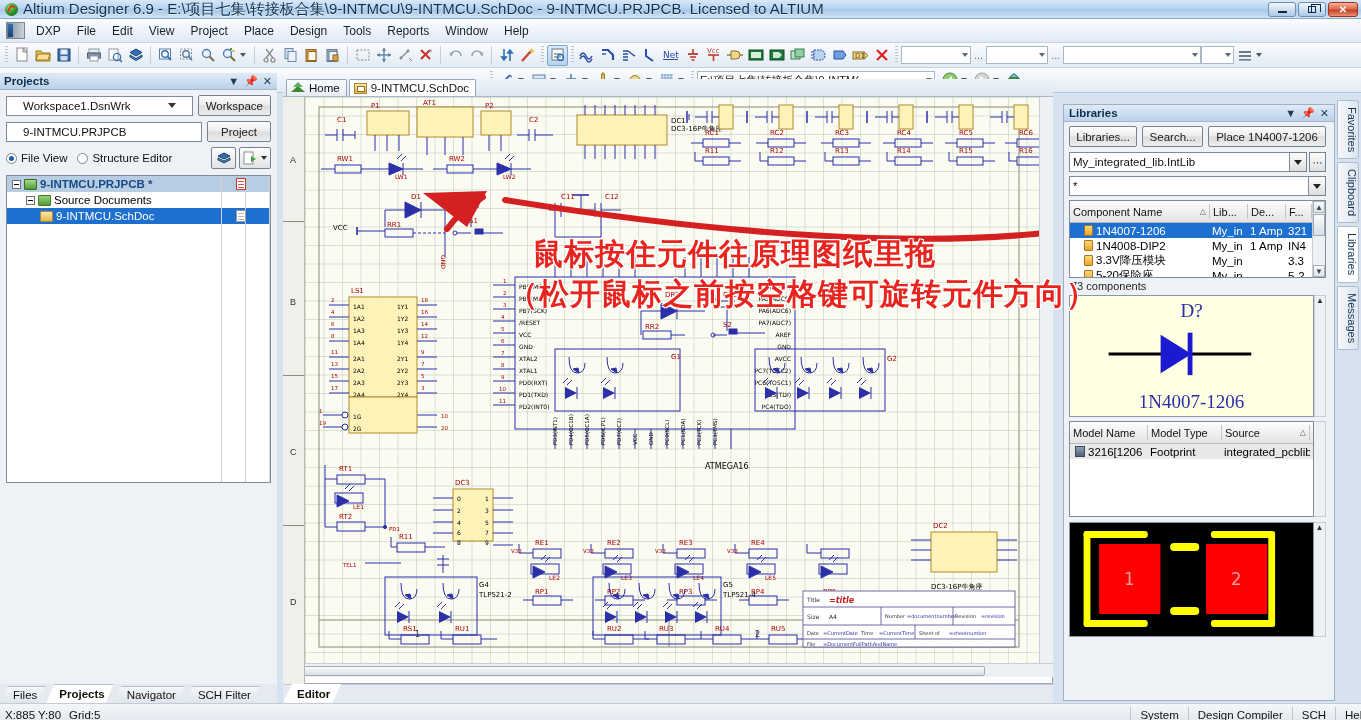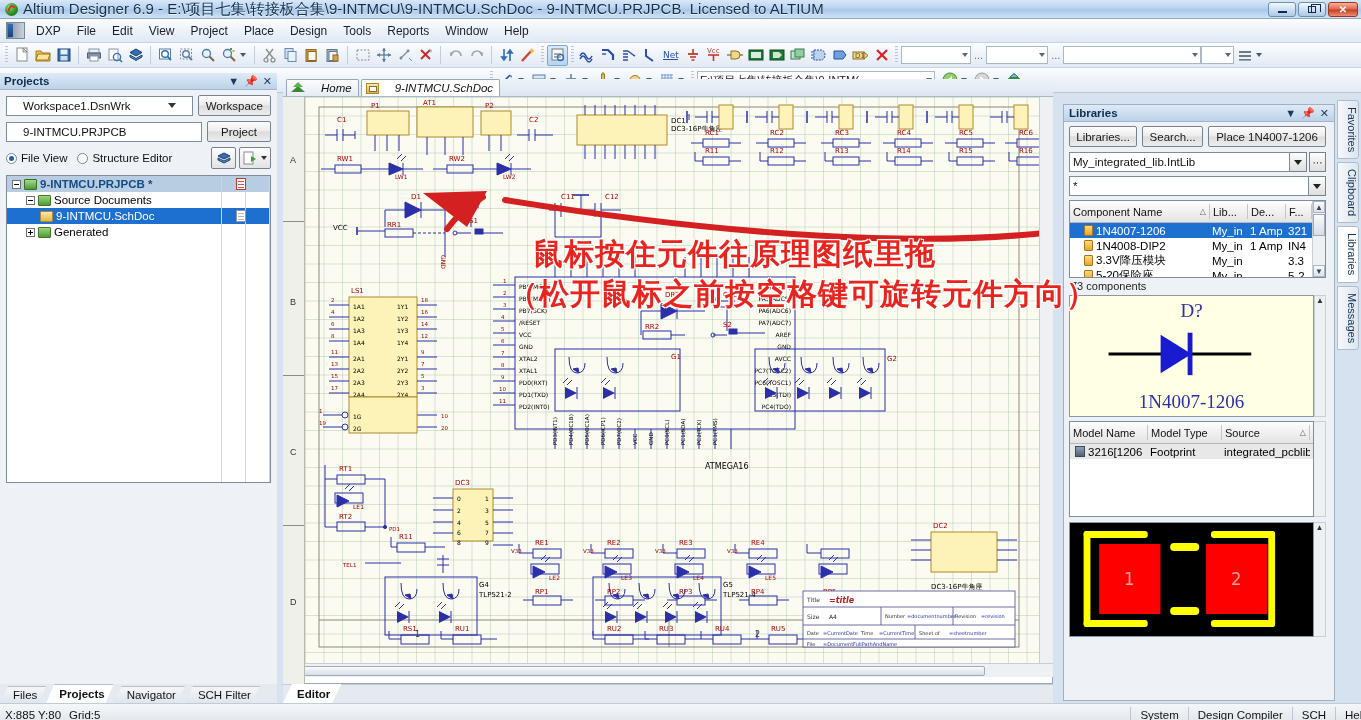--- a/index.html
+++ b/index.html
@@ -191,24 +191,24 @@
   }
 
   
   .doctabs {
     position:absolute; left:283px; top:79px; width:770px; height:18px;
     background: linear-gradient(to bottom,#eef3f9,#dde6f1);
     display:flex; align-items:flex-end; gap:2px; padding-left:3px;
     border-bottom:1px solid #a8b8c8;
   }
   .dtab {
-    height:17px; padding:0 6px 0 4px; display:flex;align-items:center;gap:16px;
+    height:17px; padding:0 6px 0 4px; display:flex;align-items:center;gap:4px;
     border:1px solid #97a8b9; border-bottom:none;
     background: linear-gradient(to bottom,#fbfcfe,#e6ecf4);
-    font-size:11.5px; color:#111; border-radius:2px 2px 0 0;font-style:italic;
+    font-size:11.5px; color:#111; border-radius:2px 2px 0 0;
   }
   .dtab.active { background:#fff; }
   .home-ico{width:14px;height:13px;position:relative;flex:none;}
   .home-ico:before{content:"";position:absolute;left:0;top:4px;width:0;height:0;
     border-left:7px solid transparent;border-right:7px solid transparent;border-bottom:6px solid #3a8a35;}
   .home-ico:after{content:"";position:absolute;left:2px;top:0;width:0;height:0;
     border-left:5px solid transparent;border-right:5px solid transparent;border-bottom:5px solid #5fb04e;}
   .sch-ico{width:13px;height:11px;background:linear-gradient(to bottom,#ffe9a8,#e0b14a);
     border:1px solid #ad8729;position:relative;flex:none;}
   .sch-ico:after{content:"";position:absolute;left:2px;bottom:1px;width:6px;height:4px;background:#fff;border:1px solid #8a6f22;}
@@ -782,25 +782,20 @@
           <span class="exp"></span>
           <span class="ficon folder"></span>
           <span>Source Documents</span>
         </div>
         <div class="tnode sel" style="padding-left:33px;">
           <span class="ficon sch"></span>
           <span>9-INTMCU.SchDoc</span>
           <span class="docicon">
               <i></i>
             </span>
-        </div>
-        <div class="tnode" style="padding-left:19px;">
-          <span class="exp plus"></span>
-          <span class="ficon folder"></span>
-          <span>Generated</span>
         </div>
       </div>
     </div>
   </div>
 
   <div class="ptabs">
     <div class="ptab">Files</div>
     <div class="ptab active">Projects</div>
     <div class="ptab">Navigator</div>
     <div class="ptab">SCH Filter</div>

